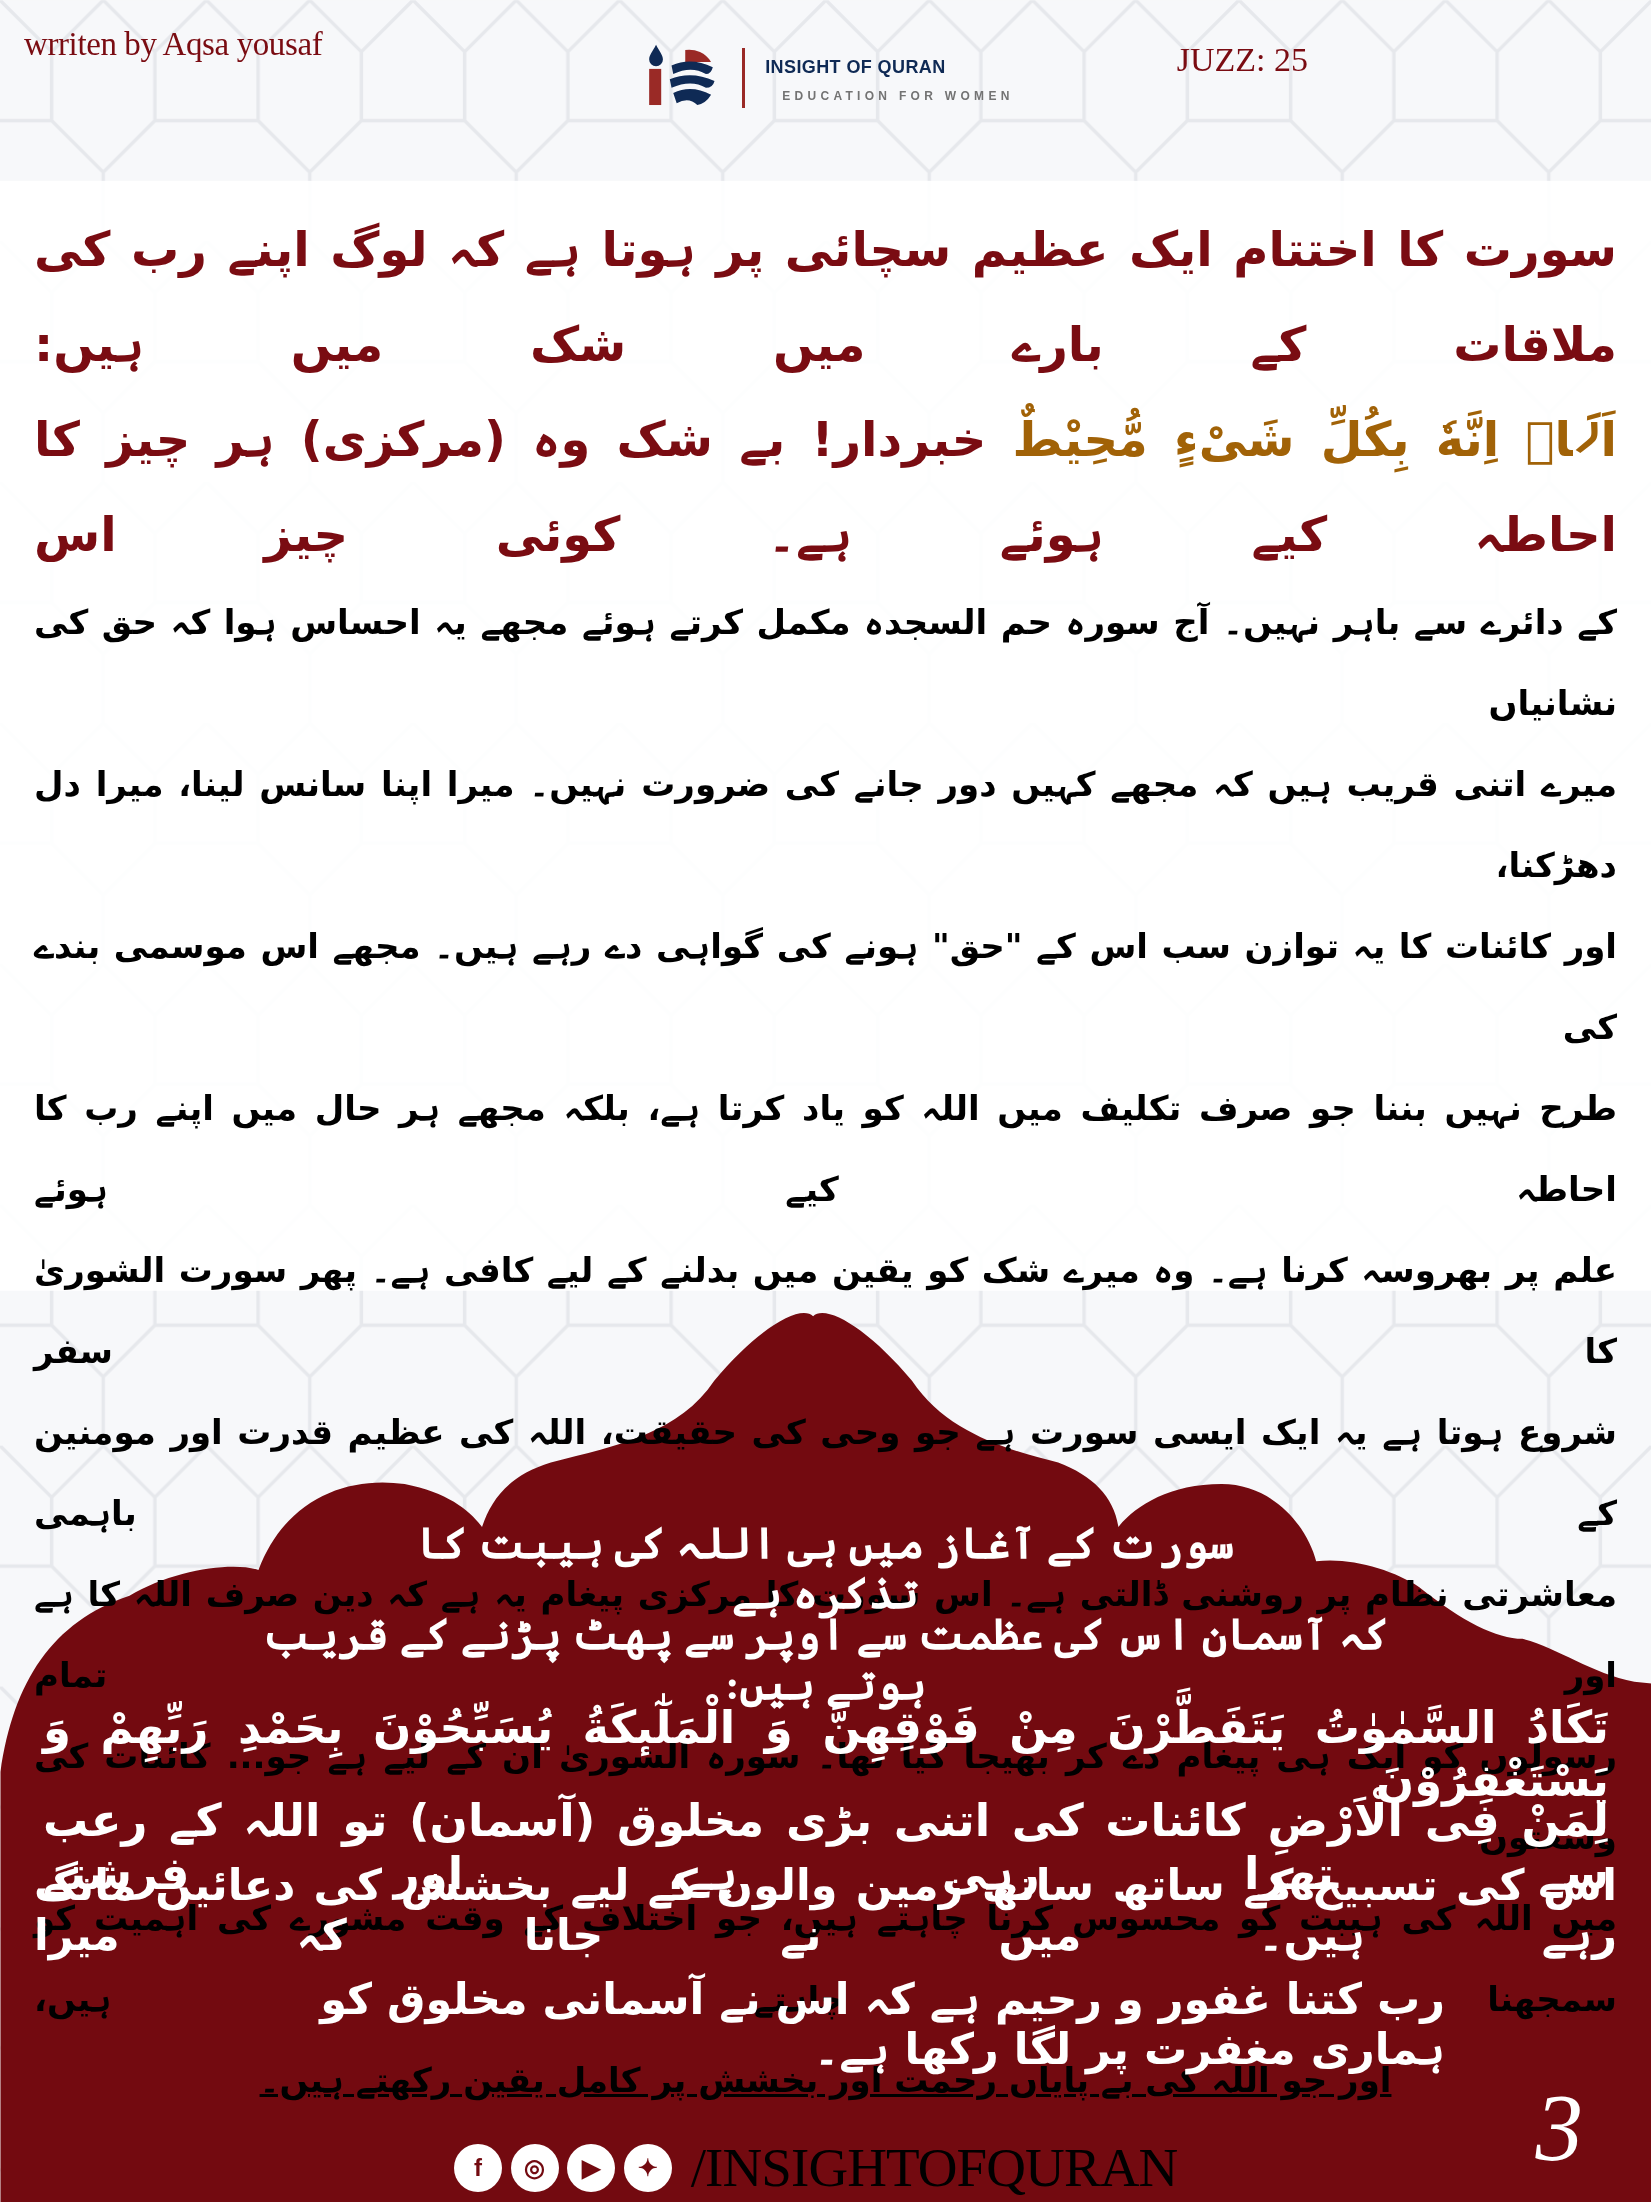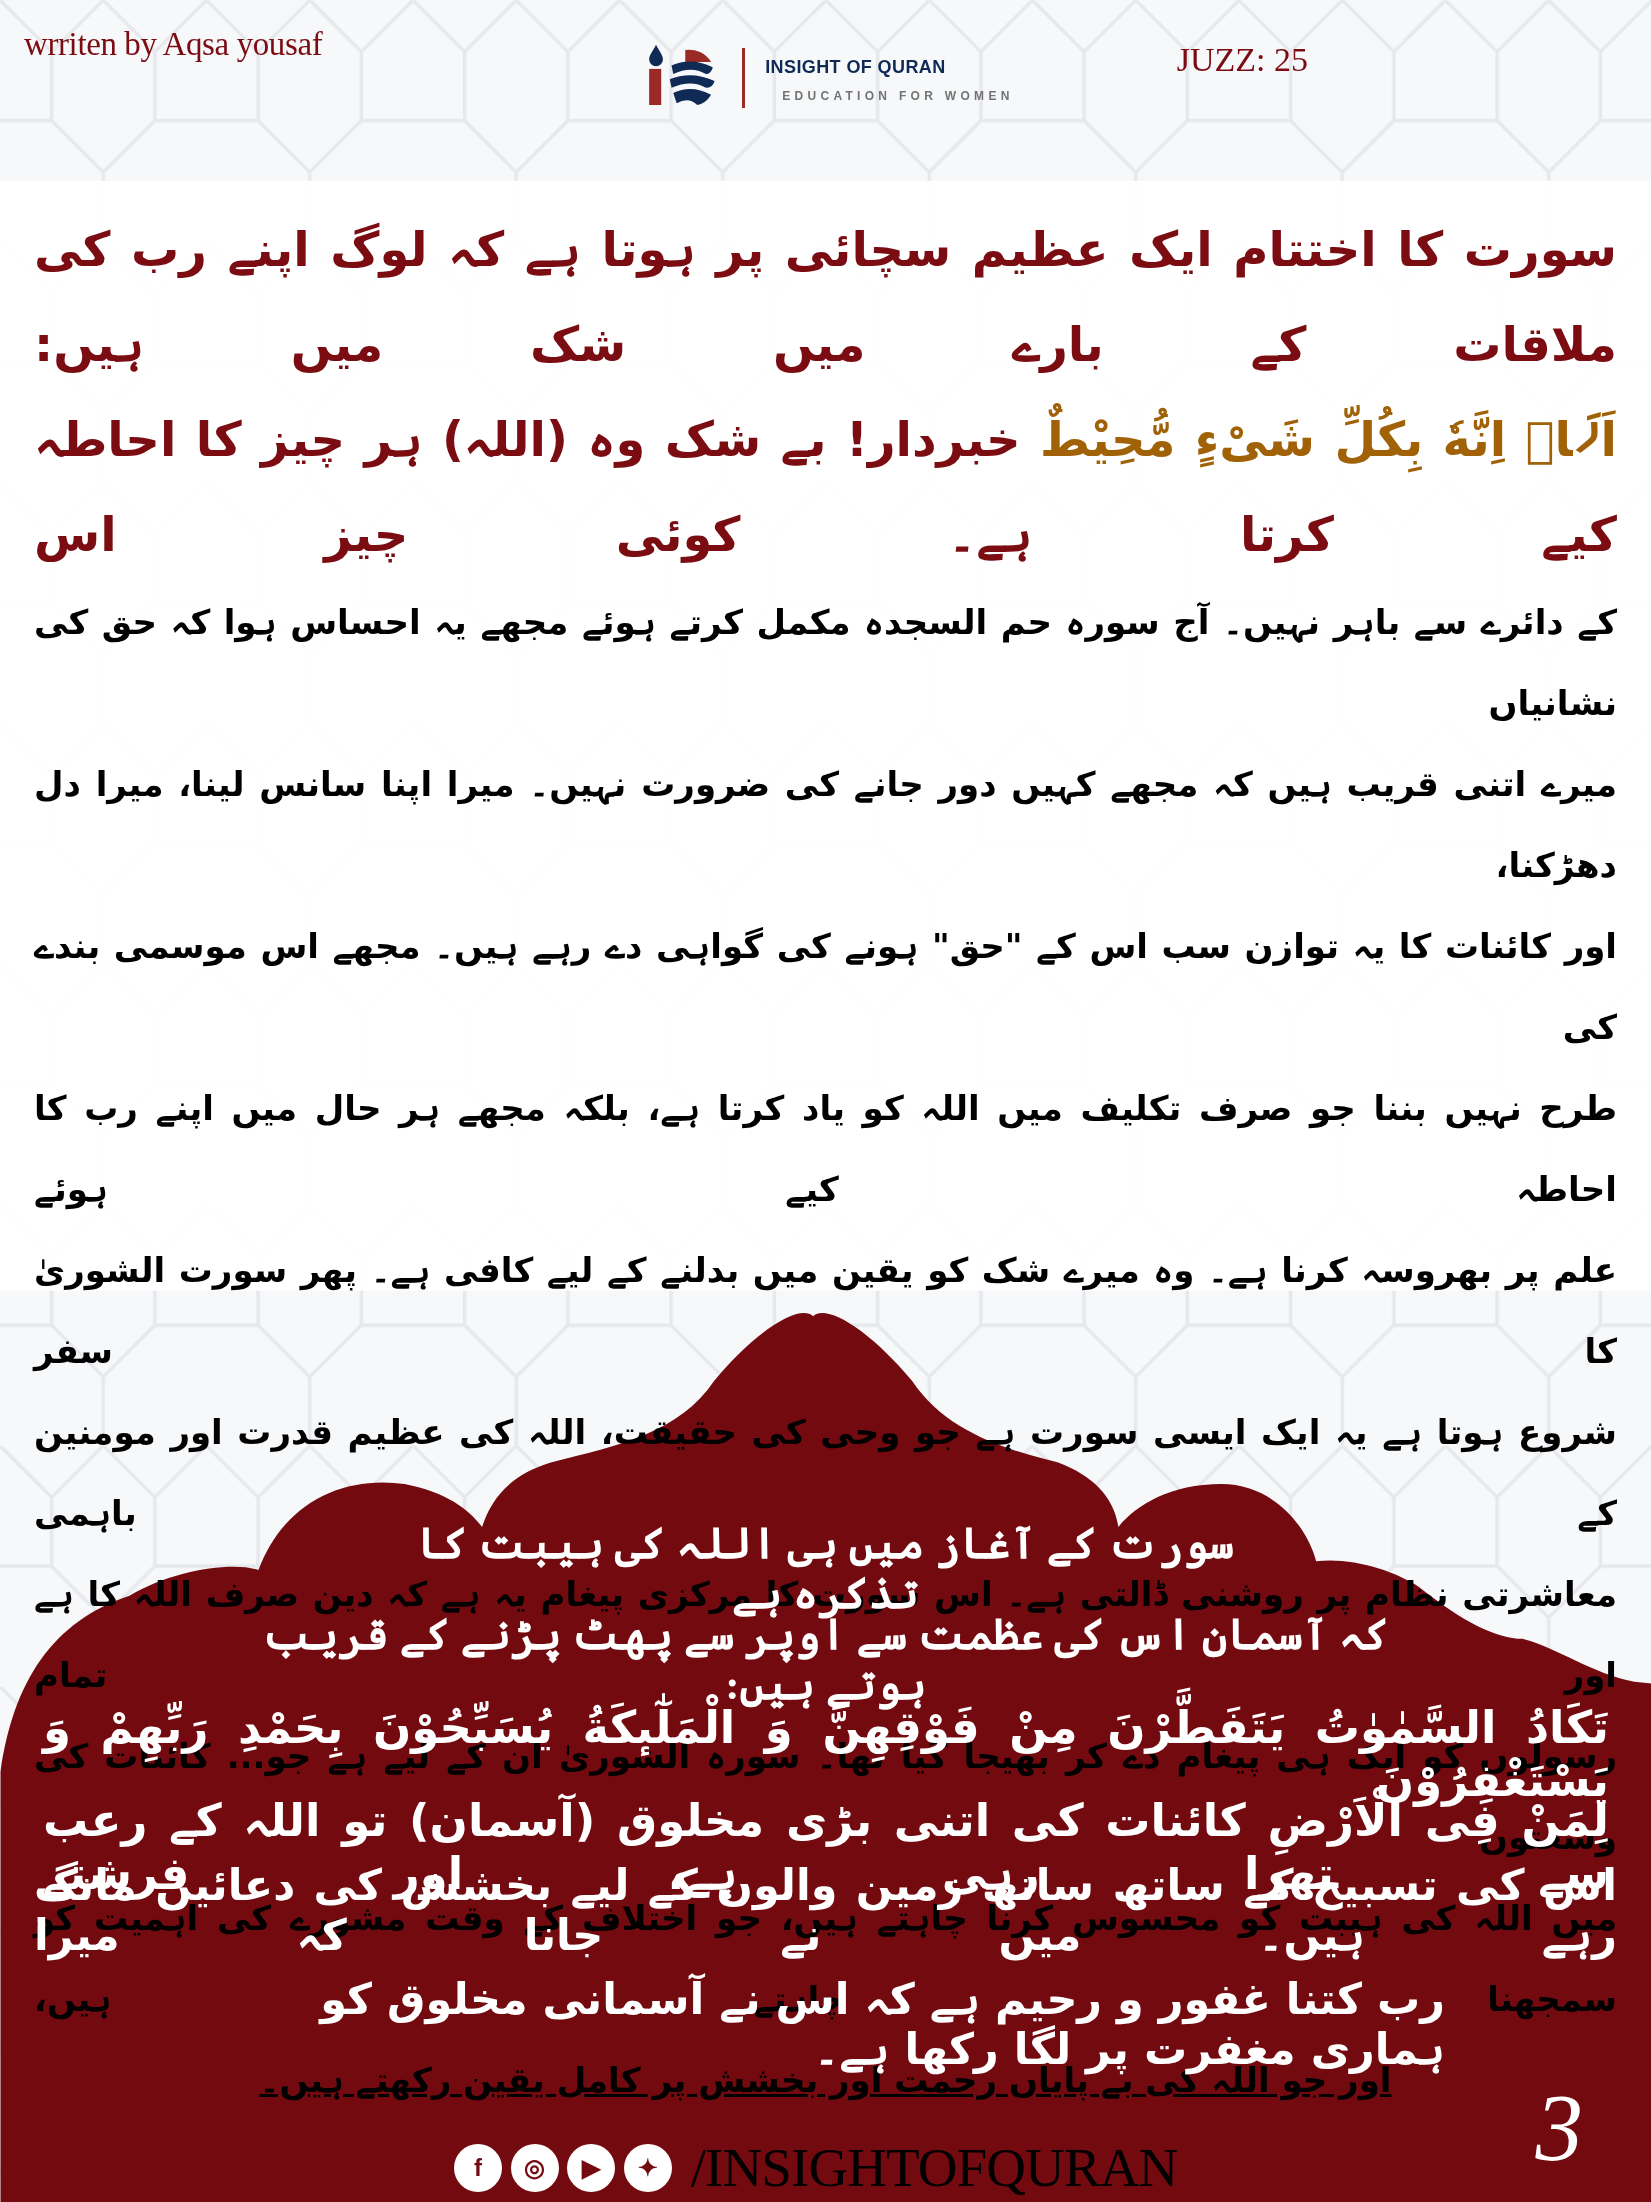--- a/index.html
+++ b/index.html
@@ -109,21 +109,21 @@
       <div class="logo-title">INSIGHT OF QURAN</div>
       <div class="logo-sub">EDUCATION FOR WOMEN</div>
     </div>
   </div>
 
   <div class="juzz">JUZZ: 25</div>
 </div>
 
 <div class="content">
   <p class="urdu lead">سورت کا اختتام ایک عظیم سچائی پر ہوتا ہے کہ لوگ اپنے رب کی ملاقات کے بارے میں شک میں ہیں:</p>
-  <p class="urdu verse-line"><span class="arabic">اَلَاۤ اِنَّهٗ بِكُلِّ شَیْءٍ مُّحِیْطٌ</span><span> خبردار! بے شک وہ (اللہ) ہر چیز کا احاطہ کیے کرتا ہے۔ کوئی چیز اس</span></p>
+  <p class="urdu verse-line"><span class="arabic">اَلَاۤ اِنَّهٗ بِكُلِّ شَیْءٍ مُّحِیْطٌ</span><span> خبردار! بے شک وہ (مرکزی) ہر چیز کا احاطہ کیے ہوئے ہے۔ کوئی چیز اس</span></p>
   <p class="urdu body-text">کے دائرے سے باہر نہیں۔ آج سورہ حم السجدہ مکمل کرتے ہوئے مجھے یہ احساس ہوا کہ حق کی نشانیاں</p>
   <p class="urdu body-text">میرے اتنی قریب ہیں کہ مجھے کہیں دور جانے کی ضرورت نہیں۔ میرا اپنا سانس لینا، میرا دل دھڑکنا،</p>
   <p class="urdu body-text">اور کائنات کا یہ توازن سب اس کے "حق" ہونے کی گواہی دے رہے ہیں۔ مجھے اس موسمی بندے کی</p>
   <p class="urdu body-text">طرح نہیں بننا جو صرف تکلیف میں اللہ کو یاد کرتا ہے، بلکہ مجھے ہر حال میں اپنے رب کا احاطہ کیے ہوئے</p>
   <p class="urdu body-text">علم پر بھروسہ کرنا ہے۔ وہ میرے شک کو یقین میں بدلنے کے لیے کافی ہے۔ پھر سورت الشوریٰ کا سفر</p>
   <p class="urdu body-text">شروع ہوتا ہے یہ ایک ایسی سورت ہے جو وحی کی حقیقت، اللہ کی عظیم قدرت اور مومنین کے باہمی</p>
   <p class="urdu body-text">معاشرتی نظام پر روشنی ڈالتی ہے۔ اس سورت کا مرکزی پیغام یہ ہے کہ دین صرف اللہ کا ہے اور تمام</p>
   <p class="urdu body-text">رسولوں کو ایک ہی پیغام دے کر بھیجا گیا تھا۔ سورہ الشوریٰ ان کے لیے ہے جو... کائنات کی وسعتوں</p>
   <p class="urdu body-text">میں اللہ کی ہیبت کو محسوس کرنا چاہتے ہیں، جو اختلاف کے وقت مشورے کی اہمیت کو سمجھنا چاہتے ہیں،</p>
   <p class="urdu body-text body-last">اور جو اللہ کی بے پایاں رحمت اور بخشش پر کامل یقین رکھتے ہیں۔</p>

